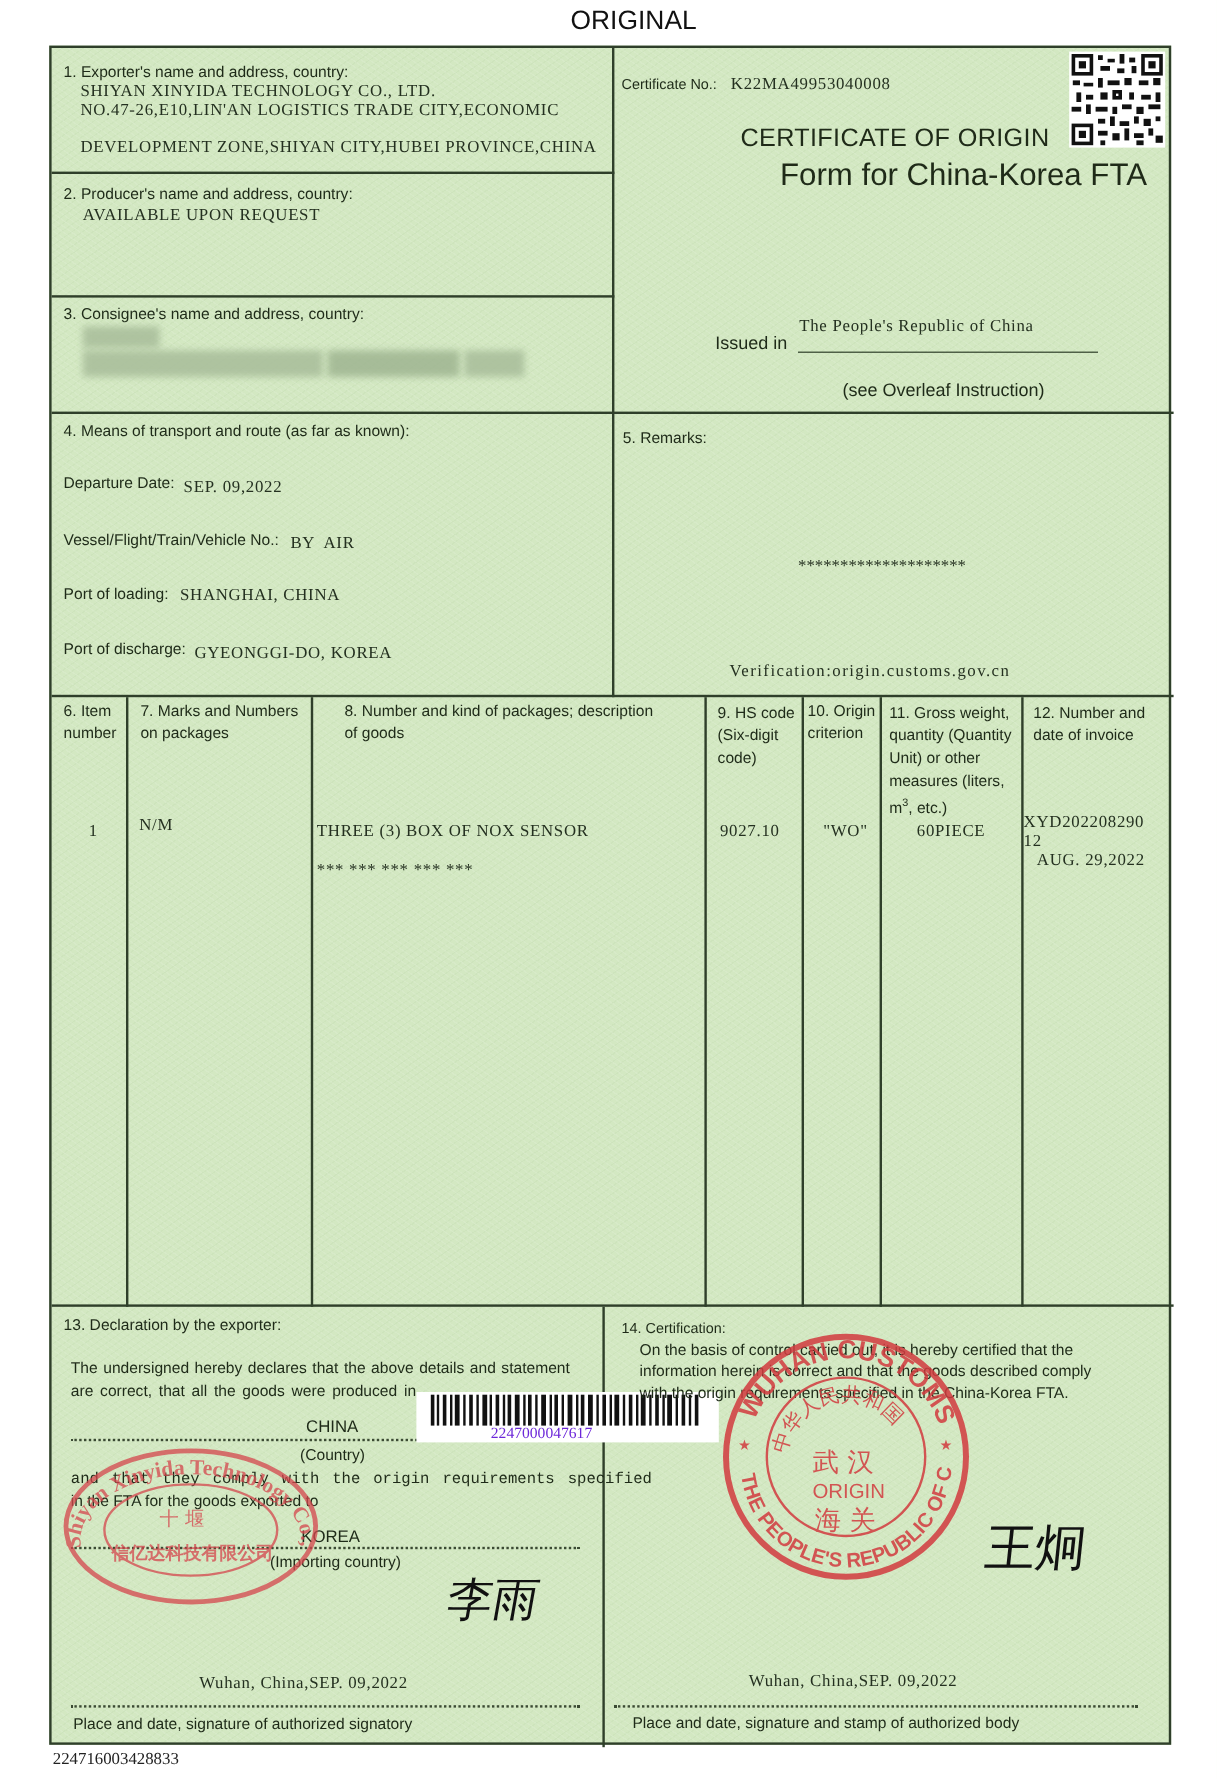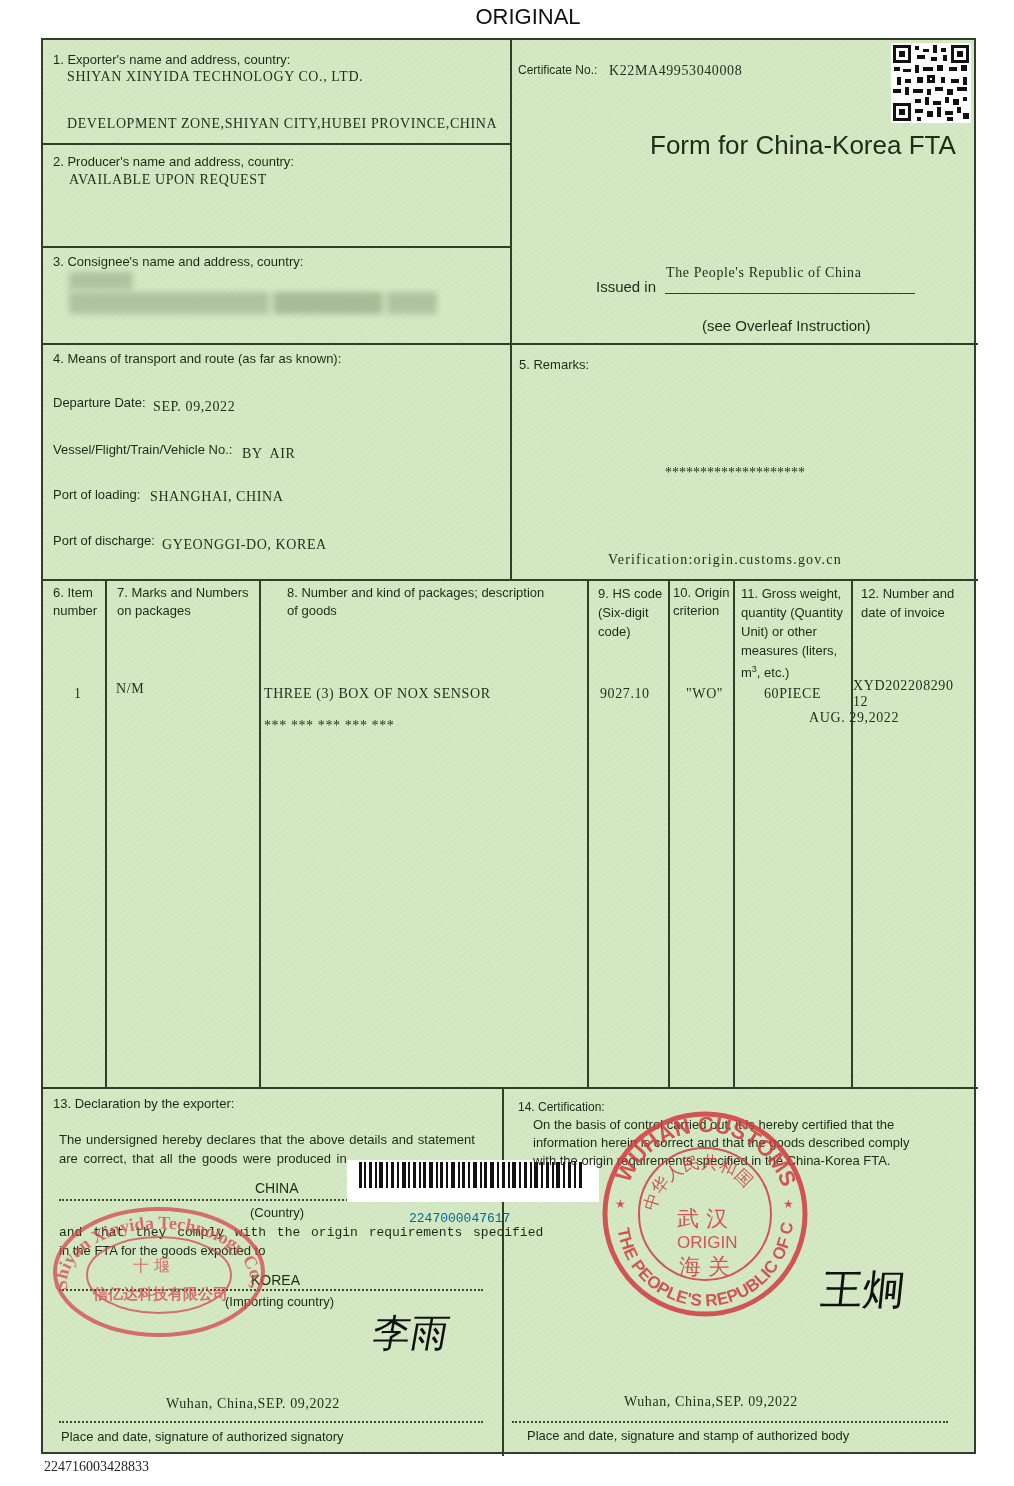--- a/index.html
+++ b/index.html
@@ -38,20 +38,21 @@
   <div class="ln" style="left:216px; top:541px; width:2px; height:508px;"></div>
   <div class="ln" style="left:544px; top:541px; width:2px; height:508px;"></div>
   <div class="ln" style="left:625px; top:541px; width:2px; height:508px;"></div>
   <div class="ln" style="left:690px; top:541px; width:2px; height:508px;"></div>
   <div class="ln" style="left:808px; top:541px; width:2px; height:508px;"></div>
   <div class="ln" style="left:0; top:1047px; width:935px; height:2px;"></div>
   <div class="ln" style="left:459px; top:1049px; width:2px; height:367px;"></div>
 
   <div class="label" style="left:10px; top:11px;">1. Exporter's name and address, country:</div>
   <div class="val" style="left:24px; top:29px;">SHIYAN XINYIDA TECHNOLOGY CO., LTD.</div>
+  <div class="val" style="left:24px; top:45px;">NO.47-26,E10,LIN'AN LOGISTICS TRADE CITY,ECONOMIC</div>
   <div class="val" style="left:24px; top:76px;">DEVELOPMENT ZONE,SHIYAN CITY,HUBEI PROVINCE,CHINA</div>
 
   <div class="label" style="left:475px; top:21px; font-size:12px;">Certificate No.:</div>
   <div class="val" style="left:566px; top:23px;">K22MA49953040008</div>
   <div style="position:absolute; left:848px; top:3px; width:80px; height:80px; background:#fff;">
     <svg width="80" height="80" viewBox="0 0 80 80">
       <rect x="2" y="2" width="18" height="18" fill="#111"></rect>
         <rect x="5" y="5" width="12" height="12" fill="#fff"></rect>
         <rect x="8" y="8" width="6" height="6" fill="#111"></rect>
       <rect x="60" y="2" width="18" height="18" fill="#111"></rect>
@@ -100,20 +101,21 @@
           <rect x="36" y="68" width="6" height="6"></rect>
           <rect x="46" y="64" width="4" height="10"></rect>
           <rect x="54" y="68" width="8" height="4"></rect>
           <rect x="66" y="64" width="4" height="6"></rect>
           <rect x="72" y="70" width="6" height="6"></rect>
         <rect x="26" y="74" width="4" height="4"></rect>
           <rect x="56" y="74" width="6" height="4"></rect>
       </g>
     </svg>
   </div>
+  <div class="big" style="left:574px; top:64px; font-size:21px; letter-spacing:0.3px;">CERTIFICATE OF ORIGIN</div>
   <div class="big" style="left:607px; top:90px; font-size:26px;">Form for China-Korea FTA</div>
   <div class="val" style="left:623px; top:225px;">The People's Republic of China</div>
   <div class="label" style="left:553px; top:238px; font-size:15px;">Issued in</div>
   <div style="position:absolute; left:622px; top:253px; width:250px; height:1px; background:#2f3f2a;"></div>
   <div class="label" style="left:659px; top:277px; font-size:15px;">(see Overleaf Instruction)</div>
 
   <div class="label" style="left:10px; top:113px;">2. Producer's name and address, country:</div>
   <div class="val" style="left:26px; top:132px;">AVAILABLE UPON REQUEST</div>
 
   <div class="label" style="left:10px; top:213px;">3. Consignee's name and address, country:</div>
@@ -147,21 +149,21 @@
   <div class="label" style="left:818px; top:544px; line-height:19px;"><span>12. Number and</span><br><span>date of invoice</span></div>
 
   <div class="val" style="left:31px; top:646px;">1</div>
   <div class="val" style="left:73px; top:641px;">N/M</div>
   <div class="val" style="left:221px; top:646px;">THREE (3) BOX OF NOX SENSOR</div>
   <div class="val" style="left:221px; top:678px;">*** *** *** *** ***</div>
   <div class="val" style="left:557px; top:646px;">9027.10</div>
   <div class="val" style="left:643px; top:646px;">"WO"</div>
   <div class="val" style="left:721px; top:646px;">60PIECE</div>
   <div class="val" style="left:810px; top:638px;"><span>XYD202208290</span><br><span>12</span></div>
-  <div class="val" style="left:766px; top:670px;text-align:right;">AUG. 29,2022</div>
+  <div class="val" style="left:821px; top:670px;text-align:right;">AUG. 29,2022</div>
 
   <div class="label" style="left:10px; top:1055px;">13. Declaration by the exporter:</div>
   <div class="label" style="left:16px; top:1091px; word-spacing:1px;">The undersigned hereby declares that the above details and statement</div>
   <div class="label" style="left:16px; top:1110px; word-spacing:2px;">are correct, that all the goods were produced in</div>
   <div class="label" style="left:212px; top:1139px; font-size:14px;">CHINA</div>
   <div class="dotline" style="left:16px; top:1159px; width:296px;"></div>
   <div class="label" style="left:207px; top:1164px;">(Country)</div>
   <div class="label" style="left:16px; top:1184px; word-spacing:3px;font-family:Liberation Mono, monospace;">and that they comply with the origin requirements specified</div>
   <div class="label" style="left:16px; top:1202px;">in the FTA for the goods exported to</div>
   <div class="label" style="left:208px; top:1231px; font-size:14px;">KOREA</div>
@@ -223,21 +225,21 @@
           <rect x="194" y="0" width="2" height="26"></rect>
           <rect x="199" y="0" width="3" height="26"></rect>
           <rect x="205" y="0" width="2" height="26"></rect>
         <rect x="209" y="0" width="4" height="26"></rect>
           <rect x="216" y="0" width="2" height="26"></rect>
           <rect x="221" y="0" width="3" height="26"></rect>
           <rect x="227" y="0" width="2" height="26"></rect>
           <rect x="232" y="0" width="3" height="26"></rect>
       </g>
     </svg>
-    <div style="position:absolute; left:62px; top:27px; font-family:Liberation Mono, monospace; font-size:13px; color:#0369a1; line-height:14px;margin-top:25px;">2247000047617</div>
+    <div style="position:absolute; left:62px; top:27px; font-family:Liberation Serif, serif; font-size:13px; color:#6d28d9; line-height:14px;">2247000047617</div>
   </div>
 
   <div class="label" style="left:475px; top:1058px; font-size:12px;">14. Certification:</div>
   <div class="label" style="left:490px; top:1076px;">On the basis of control carried out, it is hereby certified that the</div>
   <div class="label" style="left:490px; top:1112px;">with the origin requirements specified in the China-Korea FTA.</div>
   <div class="label" style="left:490px; top:1094px;">information herein is correct and that the goods described comply</div>
 
   <div style="position:absolute; left:556px; top:1068px; width:212px; height:212px; opacity:0.85;">
     <svg width="212" height="212" viewBox="0 0 212 212">
       <circle cx="106" cy="106" r="100" fill="none" stroke="#d23b3f" stroke-width="5"></circle>

